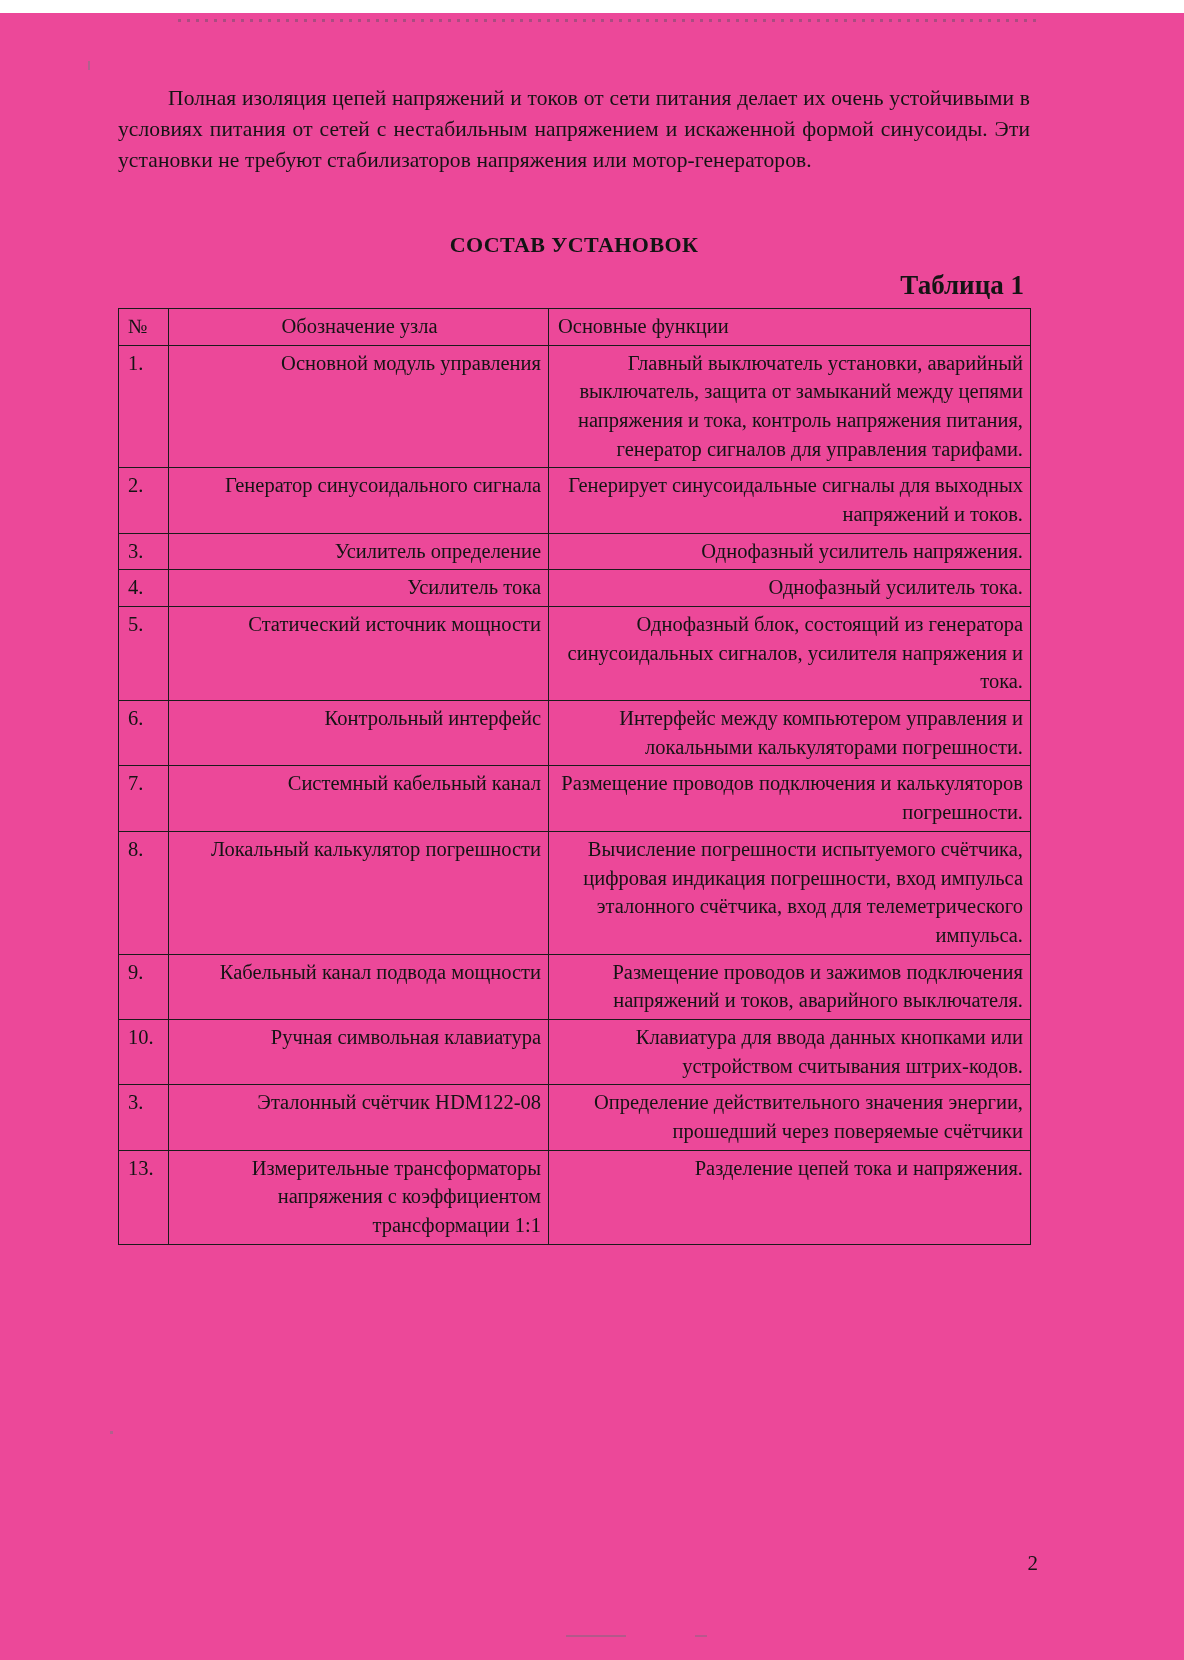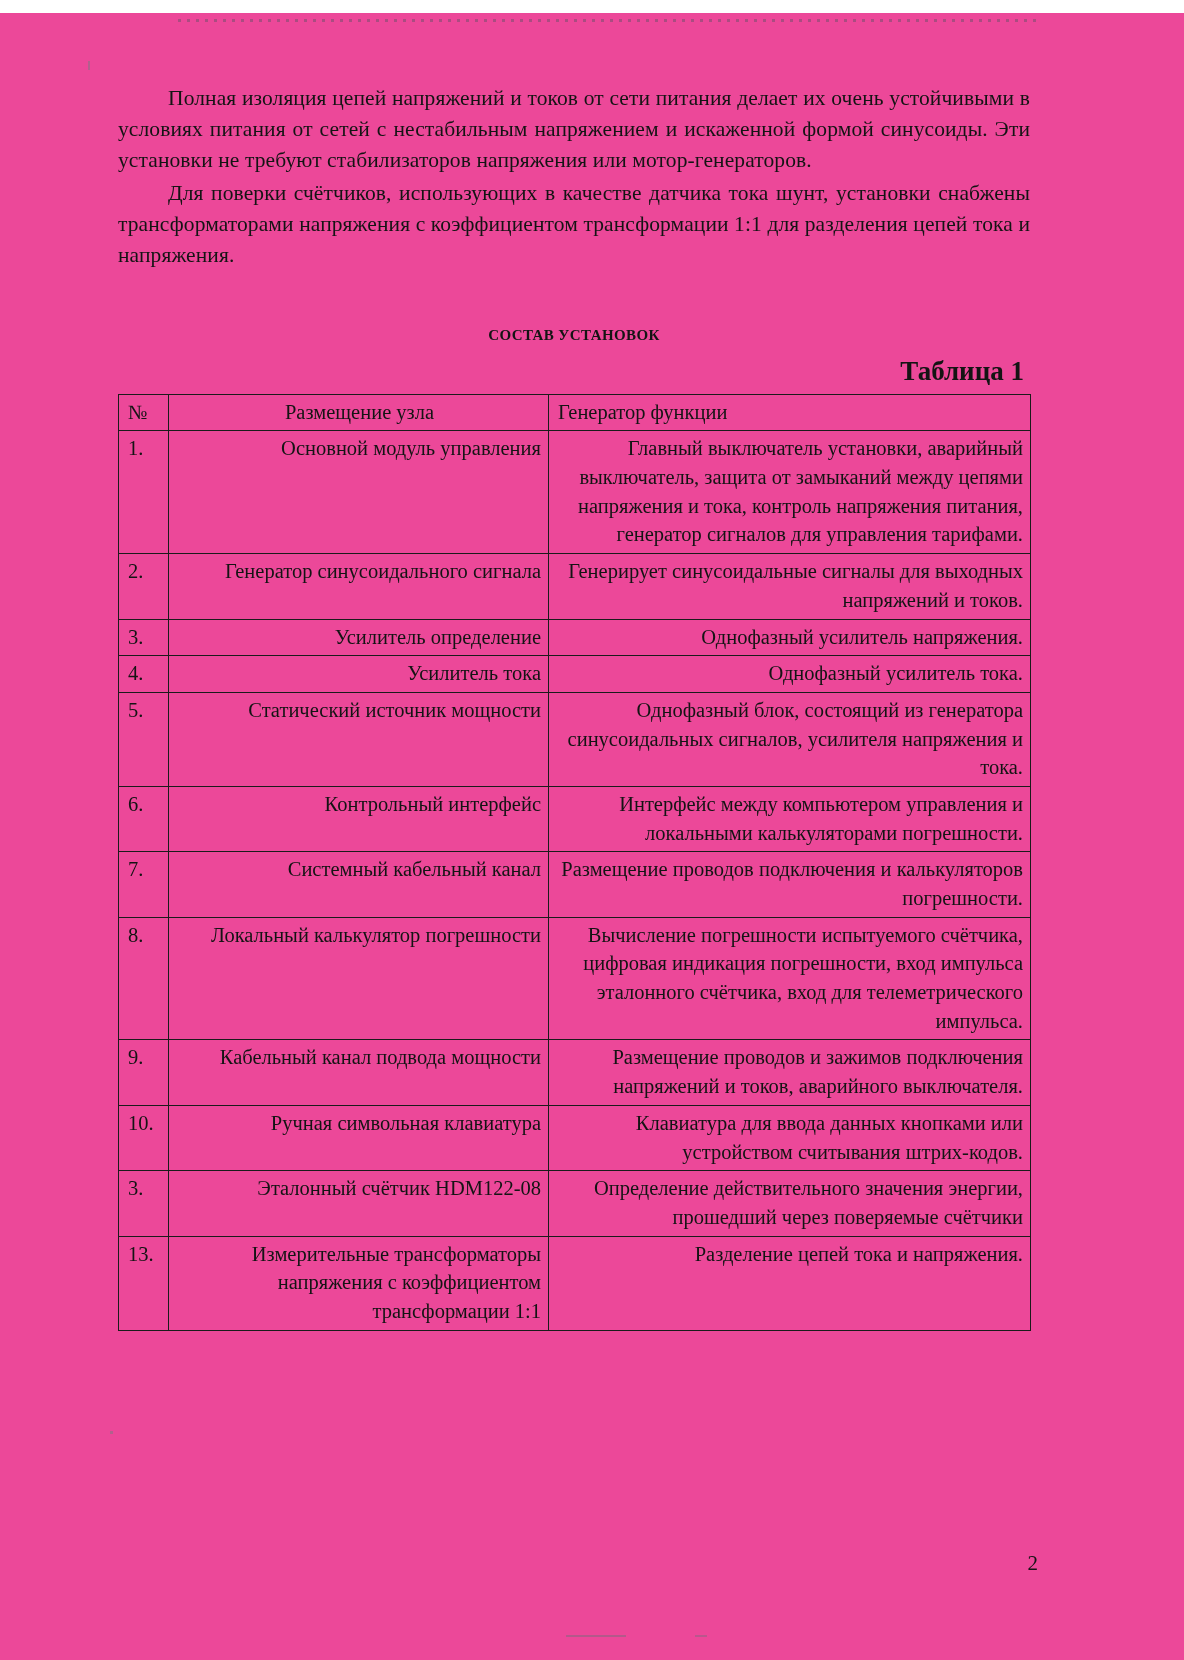--- a/index.html
+++ b/index.html
@@ -72,21 +72,21 @@
     margin: 0 0 2px 0;
     letter-spacing: 0.1px;
   }
   .body-para:first-child {
     margin-top: 0;
   }
 
   .section-title {
     text-align: center;
     font-weight: bold;
-    font-size: 15px;
+    font-size: 22px;
     letter-spacing: 0.4px;
     margin: 0;
     padding: 0;
   }
 
   .table-caption {
     text-align: right;
     font-weight: bold;
     font-size: 27px;
     margin: 0;
@@ -141,43 +141,42 @@
   <div class="scan-speck" style="left:88px; top:48px; width:2px; height:9px;"></div>
   <div class="scan-speck" style="left:110px; top:1418px; width:3px; height:3px;"></div>
   <div class="scan-artifact-bottom-a"></div>
   <div class="scan-artifact-bottom-b"></div>
 
   <div class="content">
 
     <div style="height:70px;"></div>
 
     <p class="body-para">Полная изоляция цепей напряжений и токов от сети питания  делает их очень устойчивыми в условиях питания от сетей с нестабильным напряжением и искаженной формой синусоиды. Эти установки не требуют стабилизаторов напряжения или мотор-генераторов.</p>
-    <p class="body-para">Для поверки счётчиков, использующих в качестве датчика тока шунт, установки снабжены трансформаторами напряжения с коэффициентом трансформации 1:1 для разделения цепей тока и напряжения.</p>
 
     <div style="height:54px;"></div>
 
     <h2 class="section-title">СОСТАВ УСТАНОВОК</h2>
 
     <div style="height:12px;"></div>
 
     <div class="table-caption">Таблица 1</div>
 
     <div style="height:7px;"></div>
 
     <table class="composition">
       <colgroup>
         <col class="c-num">
         <col class="c-unit">
         <col class="c-func">
       </colgroup>
       <thead>
         <tr>
           <th class="num">№</th>
-          <th class="unit-head">Размещение  узла</th>
-          <th class="func-head">Генератор функции</th>
+          <th class="unit-head">Обозначение  узла</th>
+          <th class="func-head">Основные функции</th>
         </tr>
       </thead>
       <tbody>
         <tr>
           <td class="num">1.</td>
           <td>Основной  модуль управления</td>
           <td>Главный выключатель установки, аварийный выключатель, защита от замыканий между цепями напряжения и тока, контроль напряжения питания, генератор сигналов для управления тарифами.</td>
         </tr>
         <tr>
           <td class="num">2.</td>

